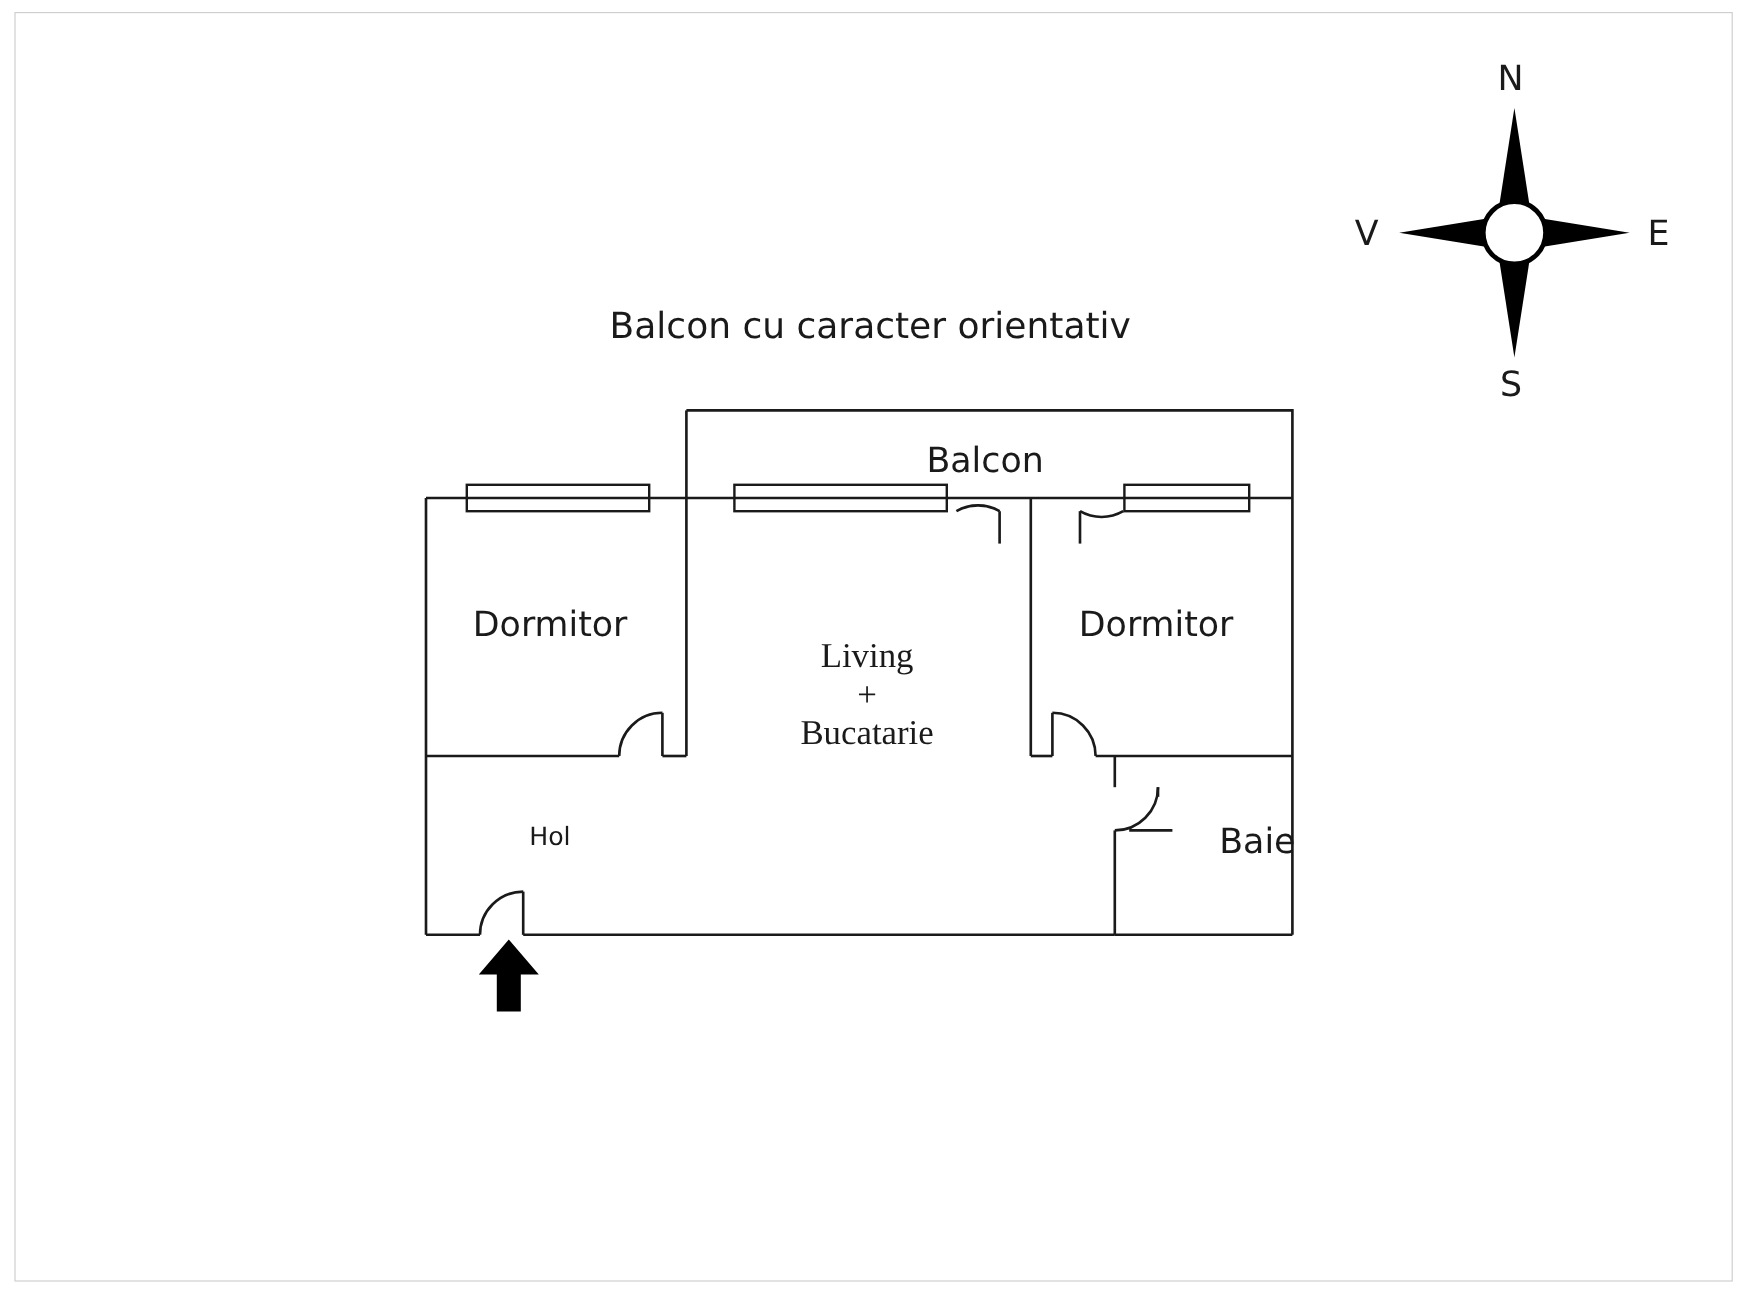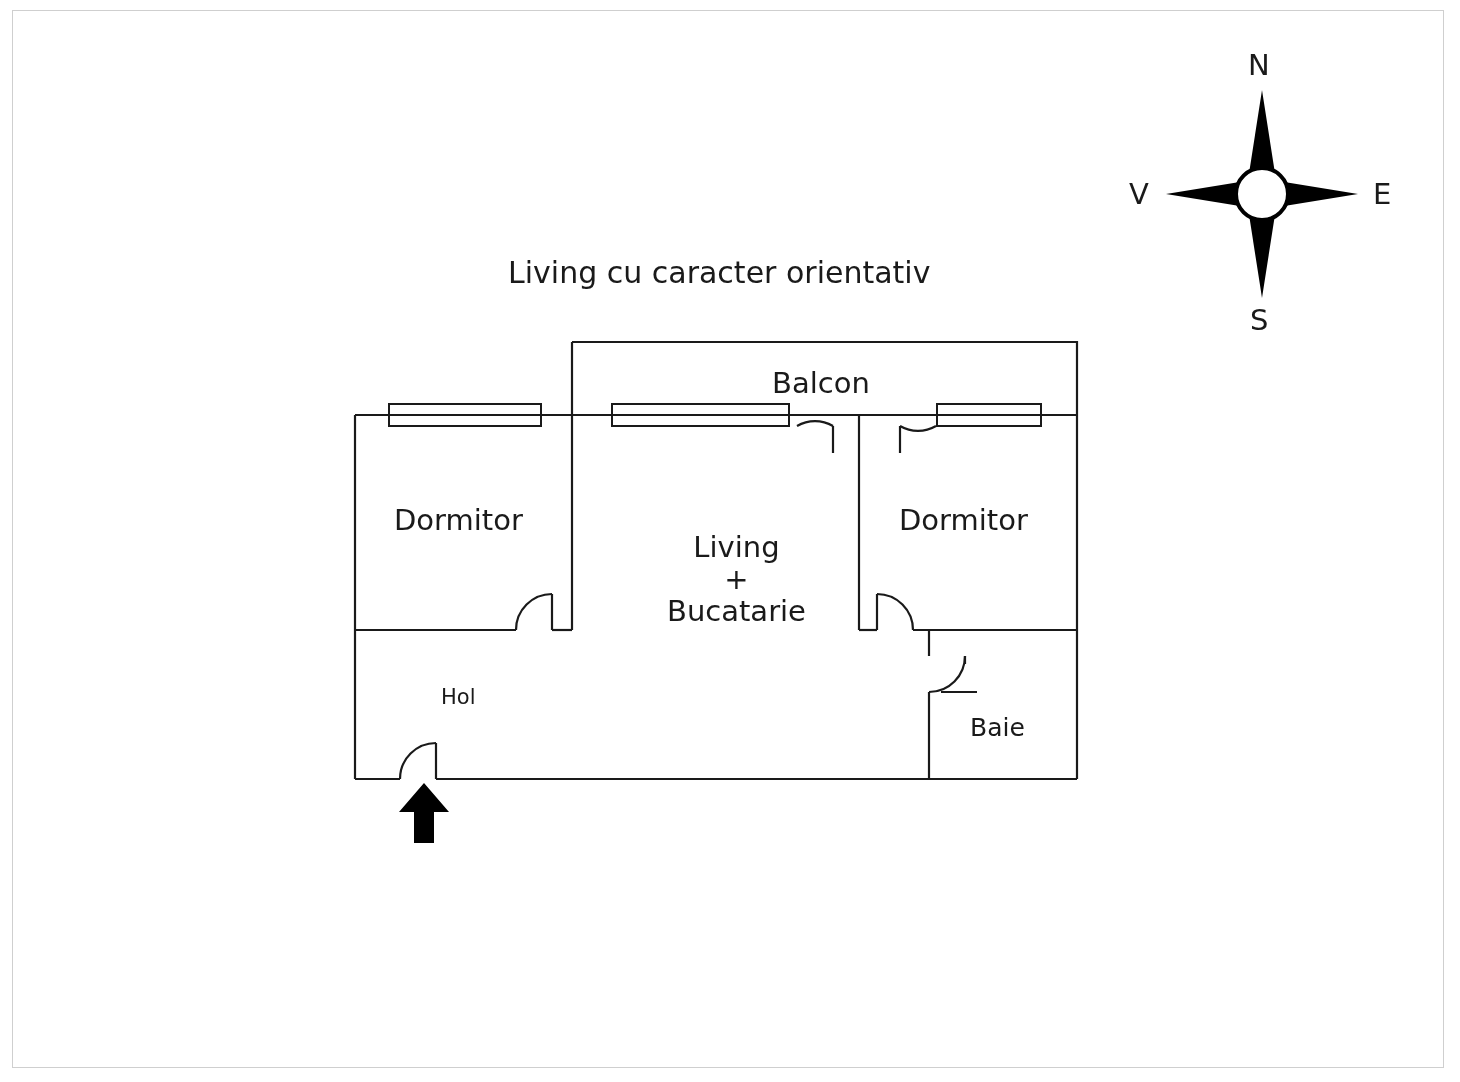--- a/index.html
+++ b/index.html
@@ -57,35 +57,35 @@
   #label-dormitor-right {
     font-size: 29px;
     left: 899px;
     top: 505px;
   }
   #label-living {
     font-size: 29px;
     left: 667px;
     top: 532px;
     text-align: center;
+    font-family: Liberation Serif, serif;
   }
   #label-living .ln {
     display: block;
     text-align: center;
   }
   #label-hol {
     font-size: 21px;
     left: 441px;
     top: 686px;
   }
   #label-baie {
-    font-size: 25px;
-    left: 970px;
+    font-size: 29px;
+    left: 1016px;
     top: 686px;
-    margin-top: 28px;
   }
   #compass-n {
     font-size: 29px;
     left: 1248px;
     top: 50px;
   }
   #compass-s {
     font-size: 29px;
     left: 1250px;
     top: 305px;
@@ -186,21 +186,21 @@
       <path d="M 400,779 A 36,36 0 0 1 436,743"></path>
       <line x1="436" y1="743" x2="436" y2="779"></line>
     </g>
 
     <g>
       <polygon points="424,783 449,812 434,812 434,843 414,843 414,812 399,812" fill="#000000"></polygon>
     </g>
 
   </svg>
 
-  <div class="label" id="title-text">Living cu caracter orientativ</div>
+  <div class="label" id="title-text">Balcon cu caracter orientativ</div>
 
   <div class="label" id="label-balcon">Balcon</div>
   <div class="label" id="label-dormitor-left">Dormitor</div>
   <div class="label" id="label-dormitor-right">Dormitor</div>
 
   <div class="label" id="label-living">
     <span class="ln">Living</span>
     <span class="ln">+</span>
     <span class="ln">Bucatarie</span>
   </div>

